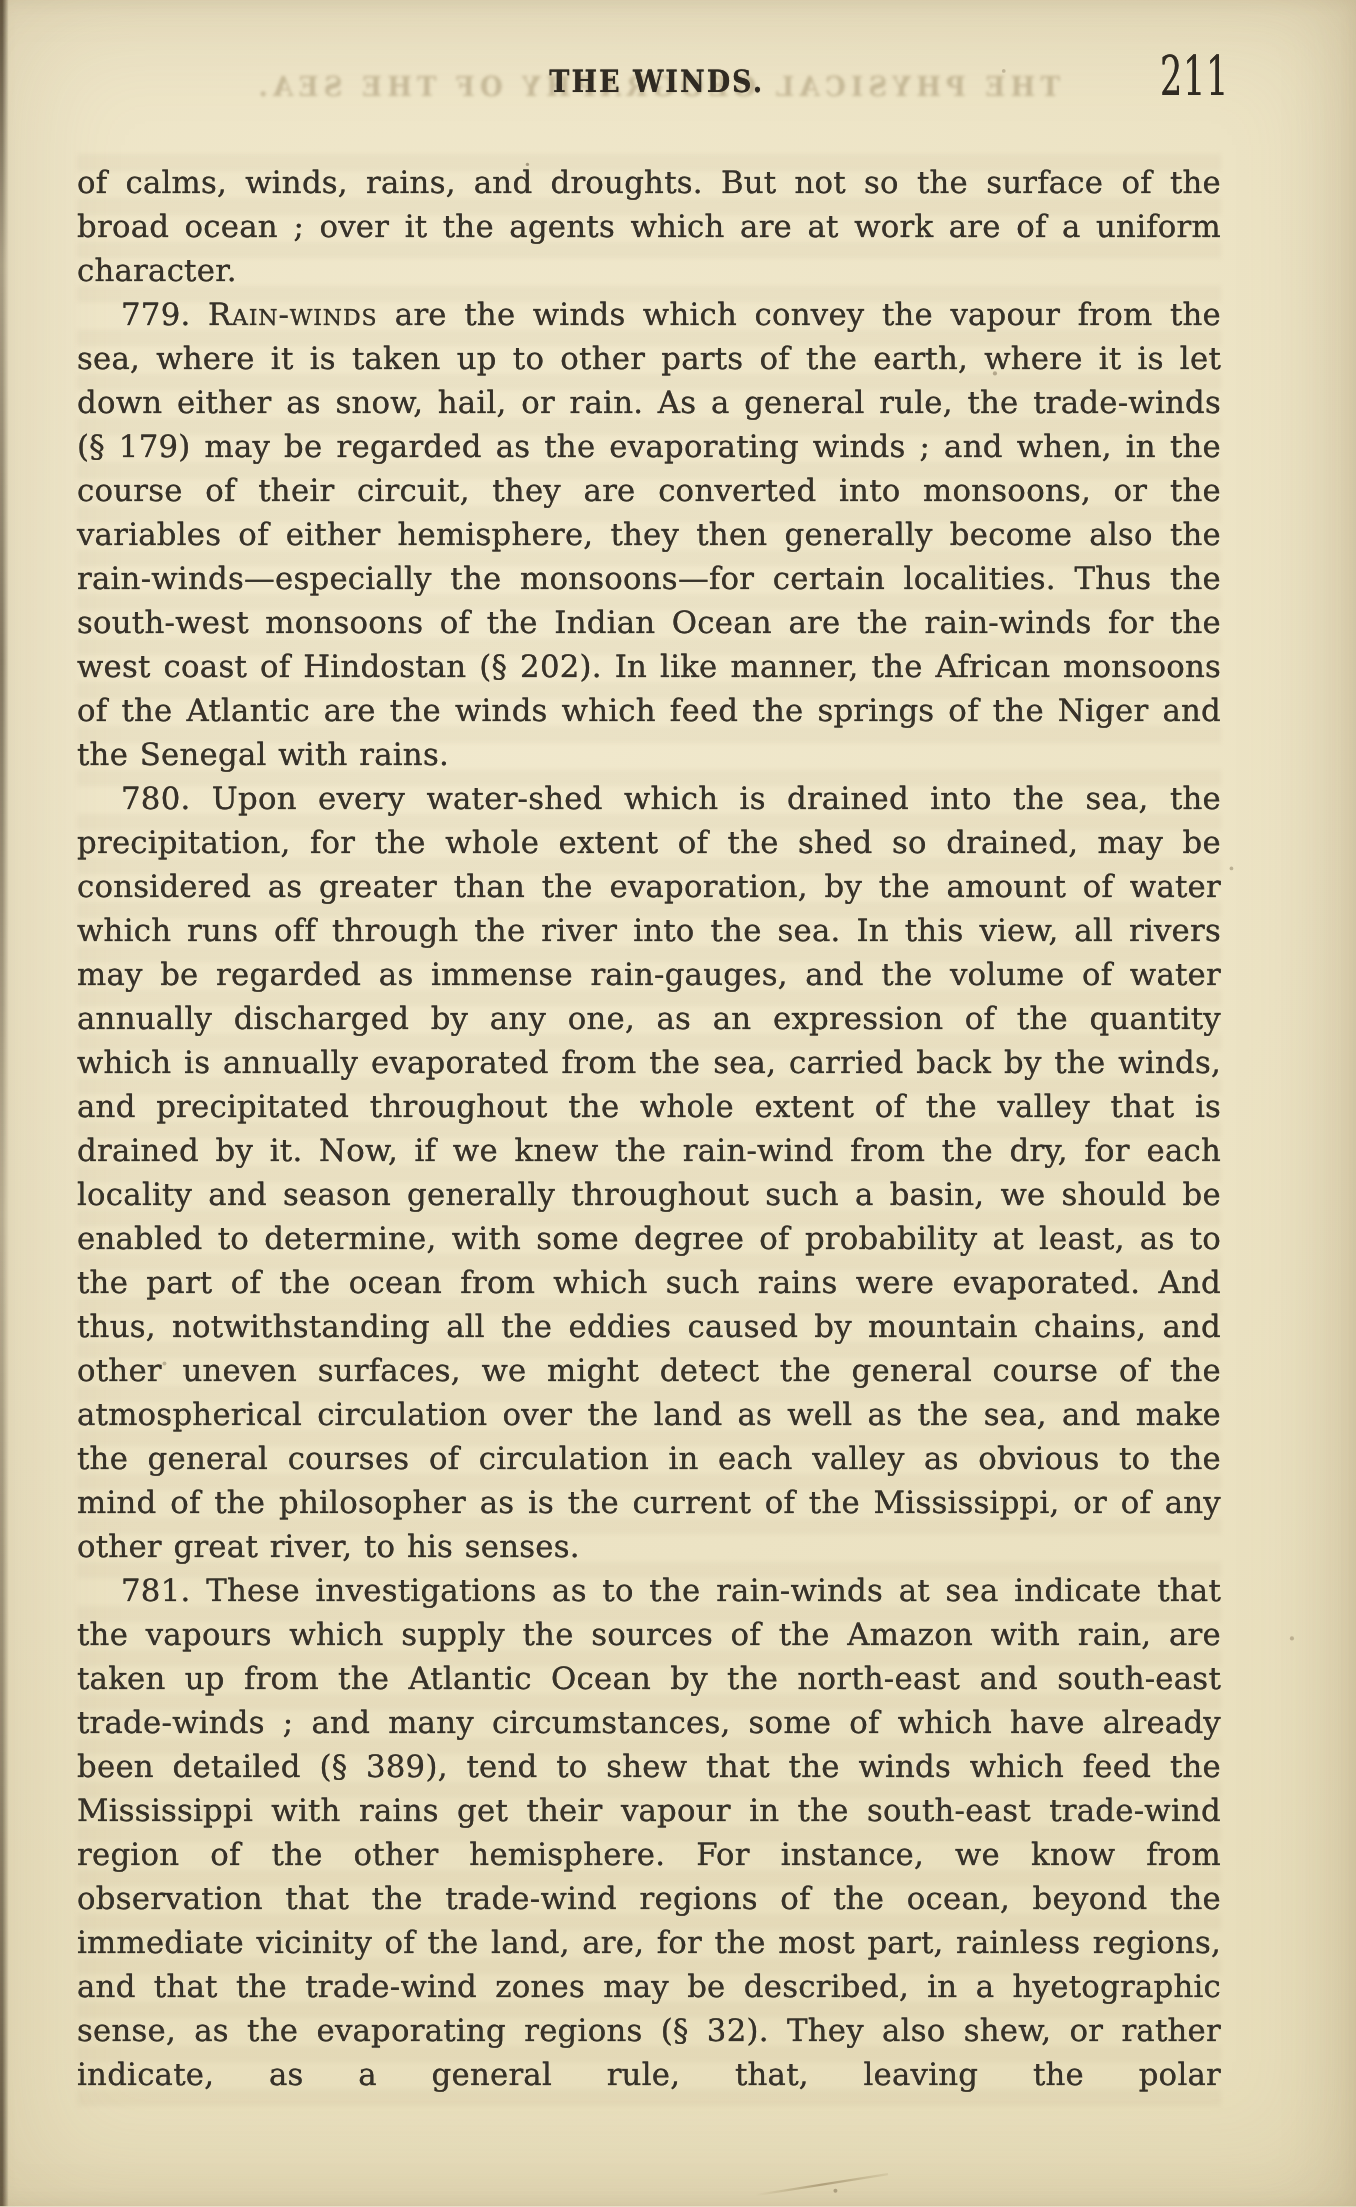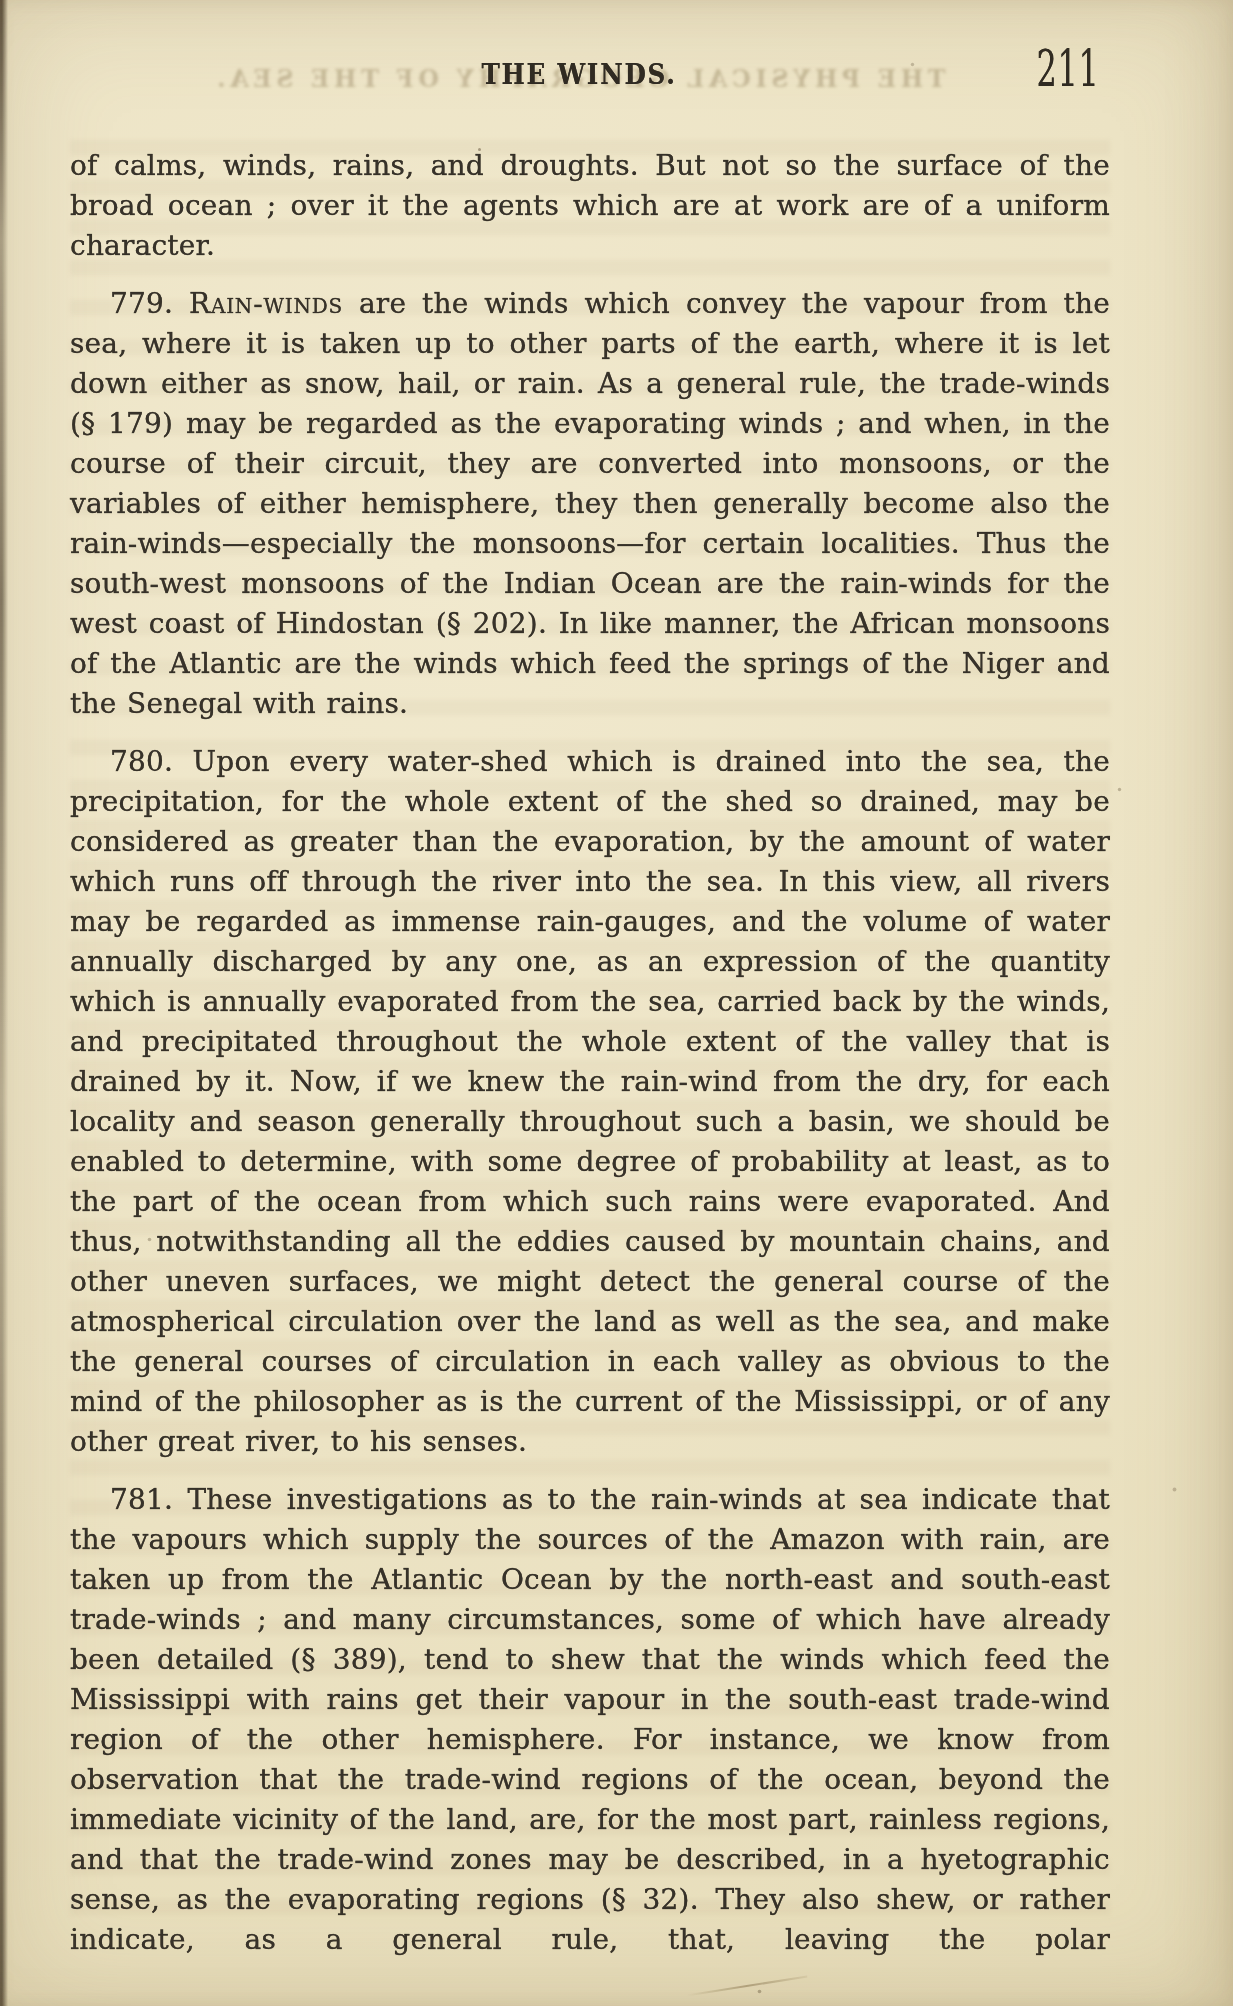--- a/index.html
+++ b/index.html
@@ -2,21 +2,21 @@
 <html><head>
 <meta charset="utf-8">
 <style>
   html,body{margin:0;padding:0;}
   body{
     width:1233px;height:2006px;position:relative;overflow:hidden;
     background: radial-gradient(ellipse 1500px 1700px at 35% 28%, #f1e9ce 0%, #ece3c4 52%, #e6dcb8 100%);
     font-family:"DejaVu Serif","Liberation Serif",serif;
     color:#37322a;
   }
-  .header-layer{position:absolute;left:59px;top:0;width:1040px;height:130px;}
+  .header-layer{position:absolute;left:77px;top:0;width:1040px;height:130px;}
   .ghost-title{
     position:absolute;top:64px;left:0;width:100%;text-align:center;
     font-size:25px;font-weight:bold;letter-spacing:5px;white-space:nowrap;
     color:rgba(125,105,65,0.34);
     transform:scaleX(-0.95);
     filter:blur(1.4px);
   }
   .running-title{
     position:absolute;top:58px;left:0;width:100%;text-align:center;
     font-size:28px;font-weight:bold;letter-spacing:2px;
@@ -33,21 +33,21 @@
   }
   .text-block{
     position:absolute;left:70px;top:146px;width:1040px;
   }
   p.para{
     margin:0;text-align:justify;
     font-size:28px;line-height:40px;word-spacing:1.5px;letter-spacing:0.2px;
     text-shadow:0 0 0.6px rgba(50,44,34,0.72);
     -webkit-text-stroke:0.3px rgba(50,44,34,0.55);
   }
-  p.indent{text-indent:40px;margin-top:18px;}
+  p.indent{text-indent:40px;}
   p.cont{text-align-last:justify;}
   .smallcaps{font-variant:small-caps;letter-spacing:0.8px;}
   .showthrough{
     position:absolute;left:70px;top:140px;width:1040px;height:1800px;
     background:repeating-linear-gradient(to bottom,
       rgba(150,128,88,0.06) 0 15px, rgba(150,128,88,0) 15px 40px);
     filter:blur(2.5px);
     pointer-events:none;
   }
   .left-edge{

